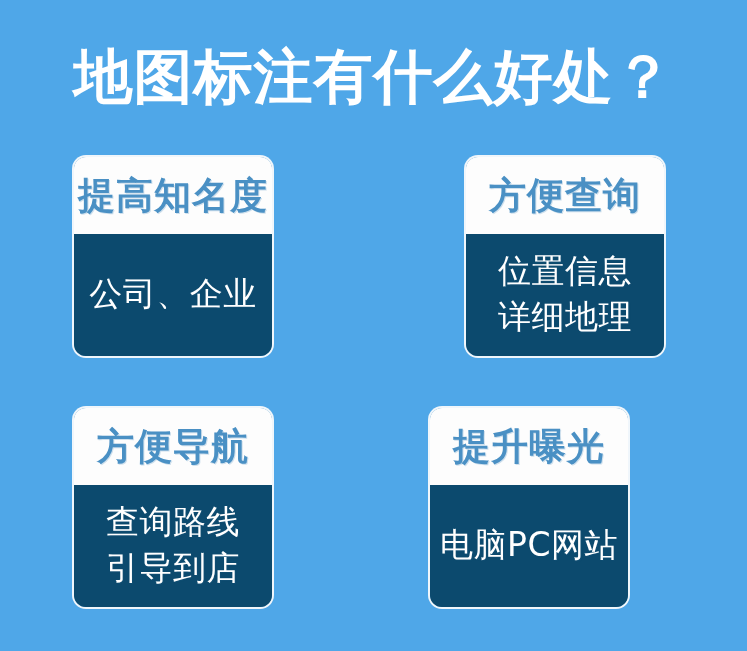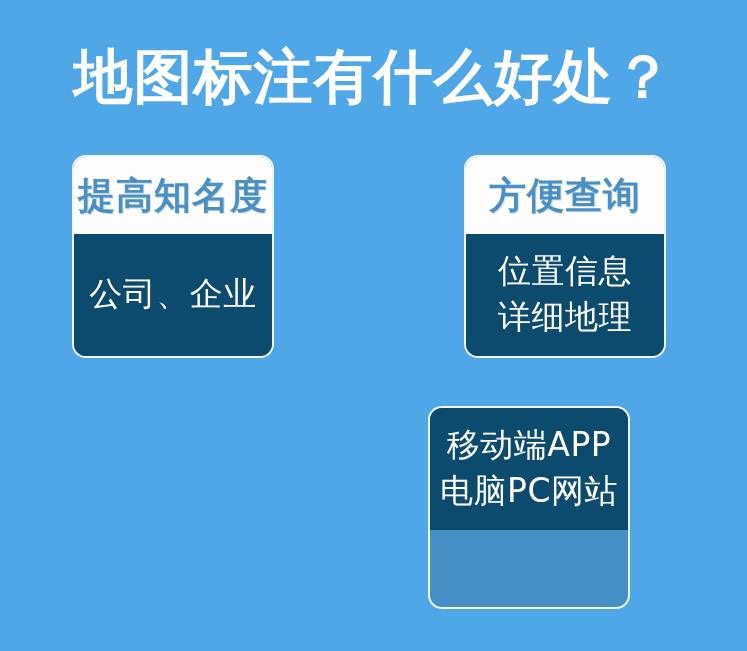--- a/index.html
+++ b/index.html
@@ -123,22 +123,33 @@
     <div class="card pos-tr">
       <div class="card-header">
         <span class="card-header-text">方便查询</span>
       </div>
       <div class="card-body">
         <span class="card-body-line">位置信息</span>
         <span class="card-body-line">详细地理</span>
       </div>
     </div>
 
+    <div class="card pos-bl">
+      <div class="card-header">
+        <span class="card-header-text">方便导航</span>
+      </div>
+      <div class="card-body">
+        <span class="card-body-line">查询路线</span>
+        <span class="card-body-line">引导到店</span>
+      </div>
+    </div>
 
     <div class="card pos-br">
+      <div class="card-header">
+        <span class="card-header-text">提升曝光</span>
+      </div>
       <div class="card-body">
-        <span class="card-body-line">移动端APP</span>
         <span class="card-body-line">电脑PC网站</span>
       </div>
     </div>
 
   </div>
 </div>
 
 </body></html>

